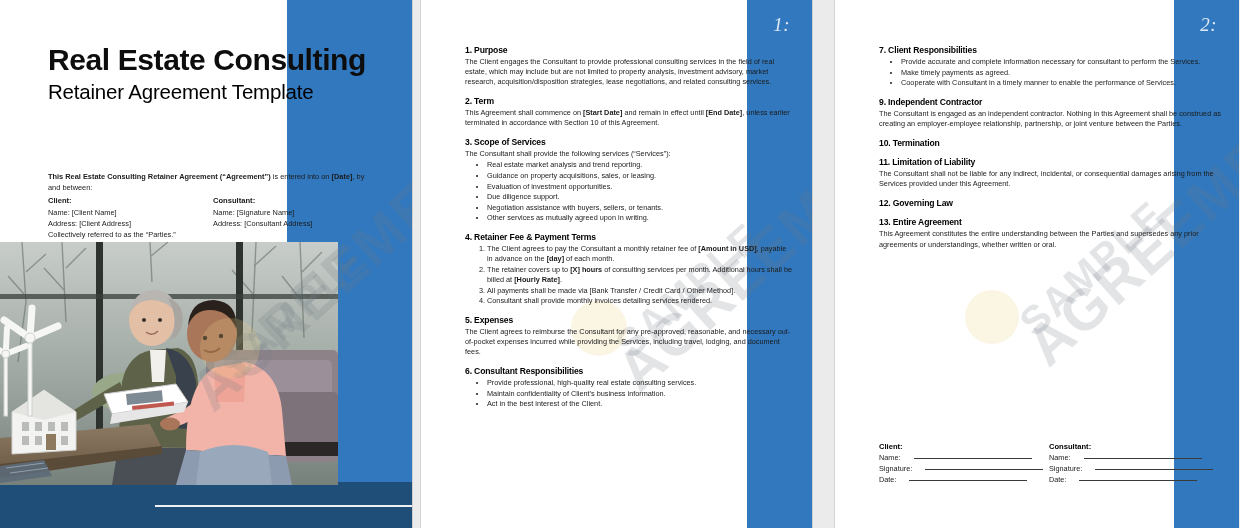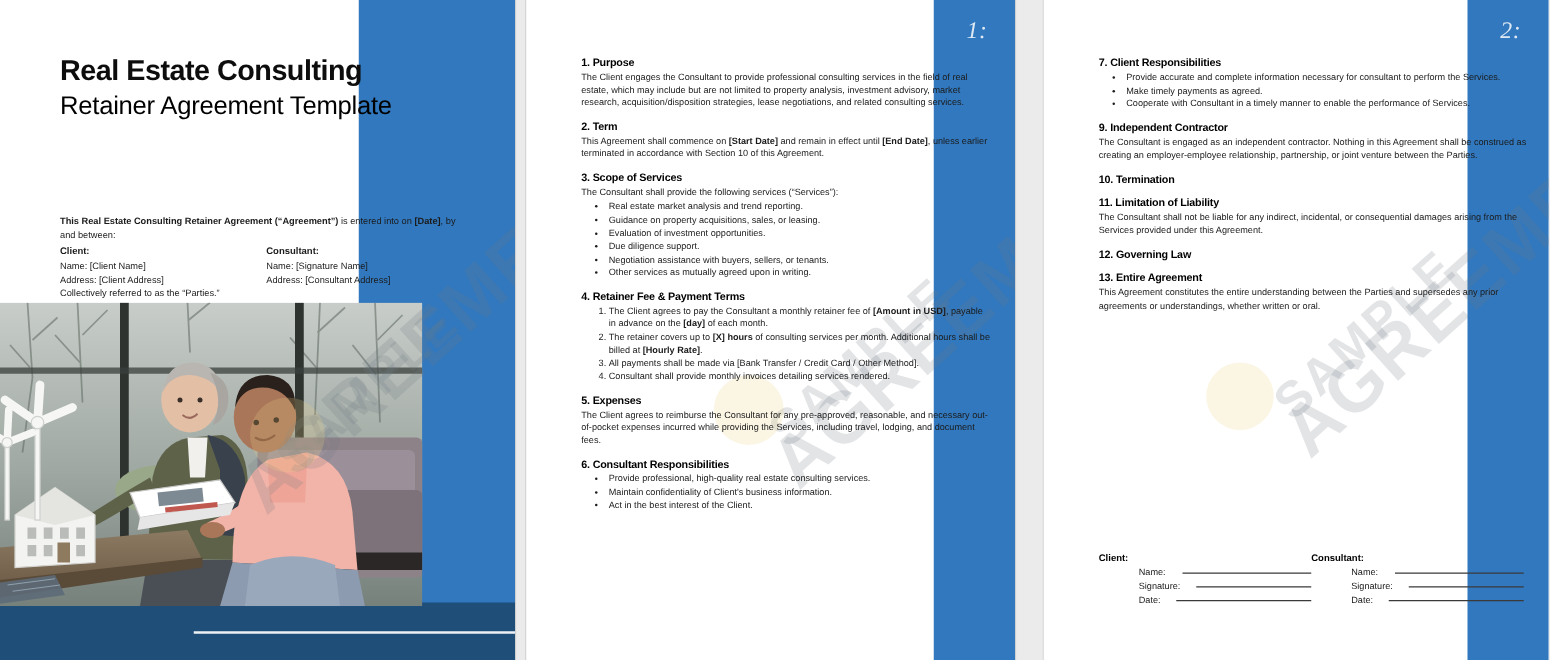--- a/index.html
+++ b/index.html
@@ -67,21 +67,21 @@
   .wm-b { font-size: 40px; transform: rotate(-42deg); }
   .wm-circle {
     position: absolute;
     border-radius: 50%;
     background: rgba(236,210,130,0.22);
   }
 
   
   .cover-head { position: absolute; left: 48px; top: 44px; width: 340px; z-index: 7; }
   .cover-title {
-    font-size: 23px; font-weight: 800; color: #0d0d0d;
+    font-size: 30px; font-weight: 800; color: #0d0d0d;
     letter-spacing: -0.4px; line-height: 1.08;
   }
   .cover-sub {
     font-size: 20.5px; font-weight: 400; color: #000000;
     letter-spacing: -0.2px; margin-top: 4px;
   }
 
   .cover-intro {
     position: absolute; left: 48px; top: 172px; width: 330px;
     font-size: 7.4px; line-height: 1.42; color: #1b1b1b; z-index: 7;
@@ -138,21 +138,21 @@
 
   
   .sig-block {
     position: absolute; left: 44px; right: 20px; bottom: 42px;
     display: flex; z-index: 7;
   }
   .sig-col { width: 50%; }
   .sig-h { font-size: 7.6px; font-weight: 700; color: #000; margin-bottom: 2px; }
   .sig-row {
     font-size: 7.3px; color: #1b1b1b; line-height: 1.5;
-    display: flex; align-items: baseline; gap: 13px; margin-left: 32px;
+    display: flex; align-items: baseline; gap: 13px;
   }
   .sig-rule {
     display: inline-block; width: 118px;
     border-bottom: 1px solid #3a3a3a;
     transform: translateY(-1px);
   }
 </style>
 </head>
 <body>
 

